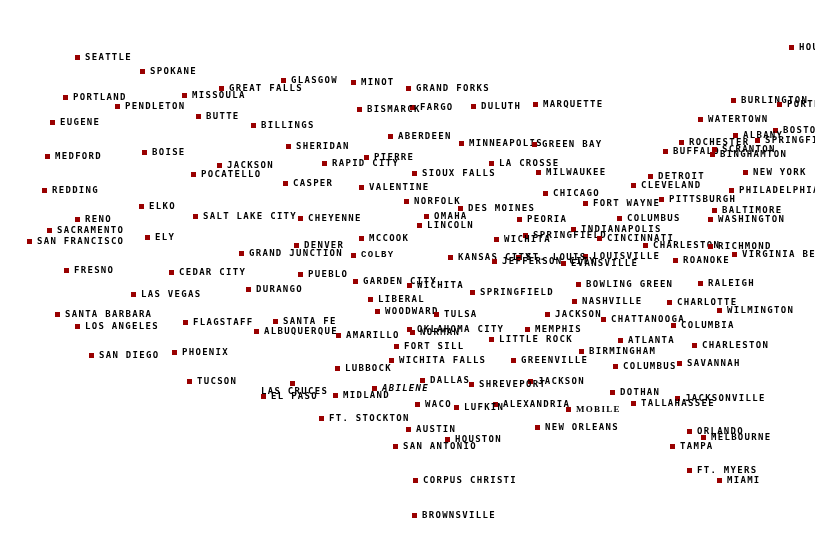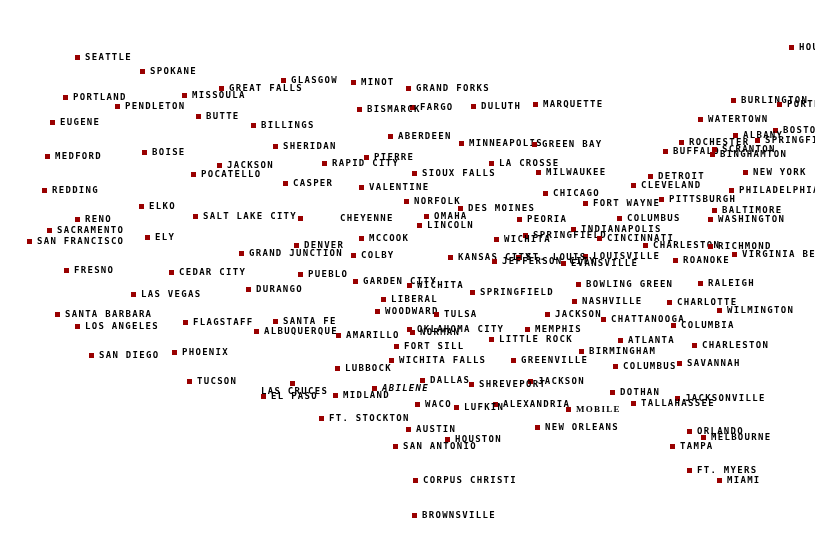--- a/index.html
+++ b/index.html
@@ -144,21 +144,21 @@
       <span class="label">ROCHESTER</span>
     </div>
     <div class="city" style="left: 459px; top: 138px;">
       <span class="marker"></span>
       <span class="label">MINNEAPOLIS</span>
     </div>
     <div class="city" style="left: 532px; top: 139px;">
       <span class="marker"></span>
       <span class="label">GREEN BAY</span>
     </div>
-    <div class="city" style="left: 273px; top: 141px;">
+    <div class="city" style="left: 286px; top: 141px;">
       <span class="marker"></span>
       <span class="label">SHERIDAN</span>
     </div>
     <div class="city" style="left: 663px; top: 146px;">
       <span class="marker"></span>
       <span class="label">BUFFALO</span>
     </div>
     <div class="city" style="left: 142px; top: 147px;">
       <span class="marker"></span>
       <span class="label">BOISE</span>
@@ -260,21 +260,21 @@
       <span class="label">BALTIMORE</span>
     </div>
     <div class="city" style="left: 193px; top: 211px;">
       <span class="marker"></span>
       <span class="label">SALT LAKE CITY</span>
     </div>
     <div class="city" style="left: 424px; top: 211px;">
       <span class="marker"></span>
       <span class="label">OMAHA</span>
     </div>
-    <div class="city" style="left: 298px; top: 213px; gap: 32px;">
+    <div class="city" style="left: 298px; top: 213px;">
       <span class="marker"></span>
       <span class="label">CHEYENNE</span>
     </div>
     <div class="city" style="left: 617px; top: 213px;">
       <span class="marker"></span>
       <span class="label">COLUMBUS</span>
     </div>
     <div class="city" style="left: 708px; top: 214px;">
       <span class="marker"></span>
       <span class="label">WASHINGTON</span>
@@ -336,21 +336,21 @@
       <span class="label">RICHMOND</span>
     </div>
     <div class="city" style="left: 239px; top: 248px;">
       <span class="marker"></span>
       <span class="label">GRAND JUNCTION</span>
     </div>
     <div class="city" style="left: 732px; top: 249px;">
       <span class="marker"></span>
       <span class="label">VIRGINIA BEACH</span>
     </div>
-    <div class="city" style="left: 351px; top: 250px;">
+    <div class="city" style="left: 351px; top: 250px; font-family: Liberation Mono, monospace;">
       <span class="marker"></span>
       <span class="label">COLBY</span>
     </div>
     <div class="city" style="left: 583px; top: 251px;">
       <span class="marker"></span>
       <span class="label">LOUISVILLE</span>
     </div>
     <div class="city" style="left: 448px; top: 252px;">
       <span class="marker"></span>
       <span class="label">KANSAS CITY</span>
@@ -404,21 +404,21 @@
       <span class="label">DURANGO</span>
     </div>
     <div class="city" style="left: 470px; top: 287px;">
       <span class="marker"></span>
       <span class="label">SPRINGFIELD</span>
     </div>
     <div class="city" style="left: 131px; top: 289px;">
       <span class="marker"></span>
       <span class="label">LAS VEGAS</span>
     </div>
-    <div class="city" style="left: 353px; top: 294px; padding-left: 28px;">
+    <div class="city" style="left: 340px; top: 294px; padding-left: 28px;">
       <span class="marker"></span>
       <span class="label">LIBERAL</span>
     </div>
     <div class="city" style="left: 572px; top: 296px;">
       <span class="marker"></span>
       <span class="label">NASHVILLE</span>
     </div>
     <div class="city" style="left: 667px; top: 297px;">
       <span class="marker"></span>
       <span class="label">CHARLOTTE</span>

